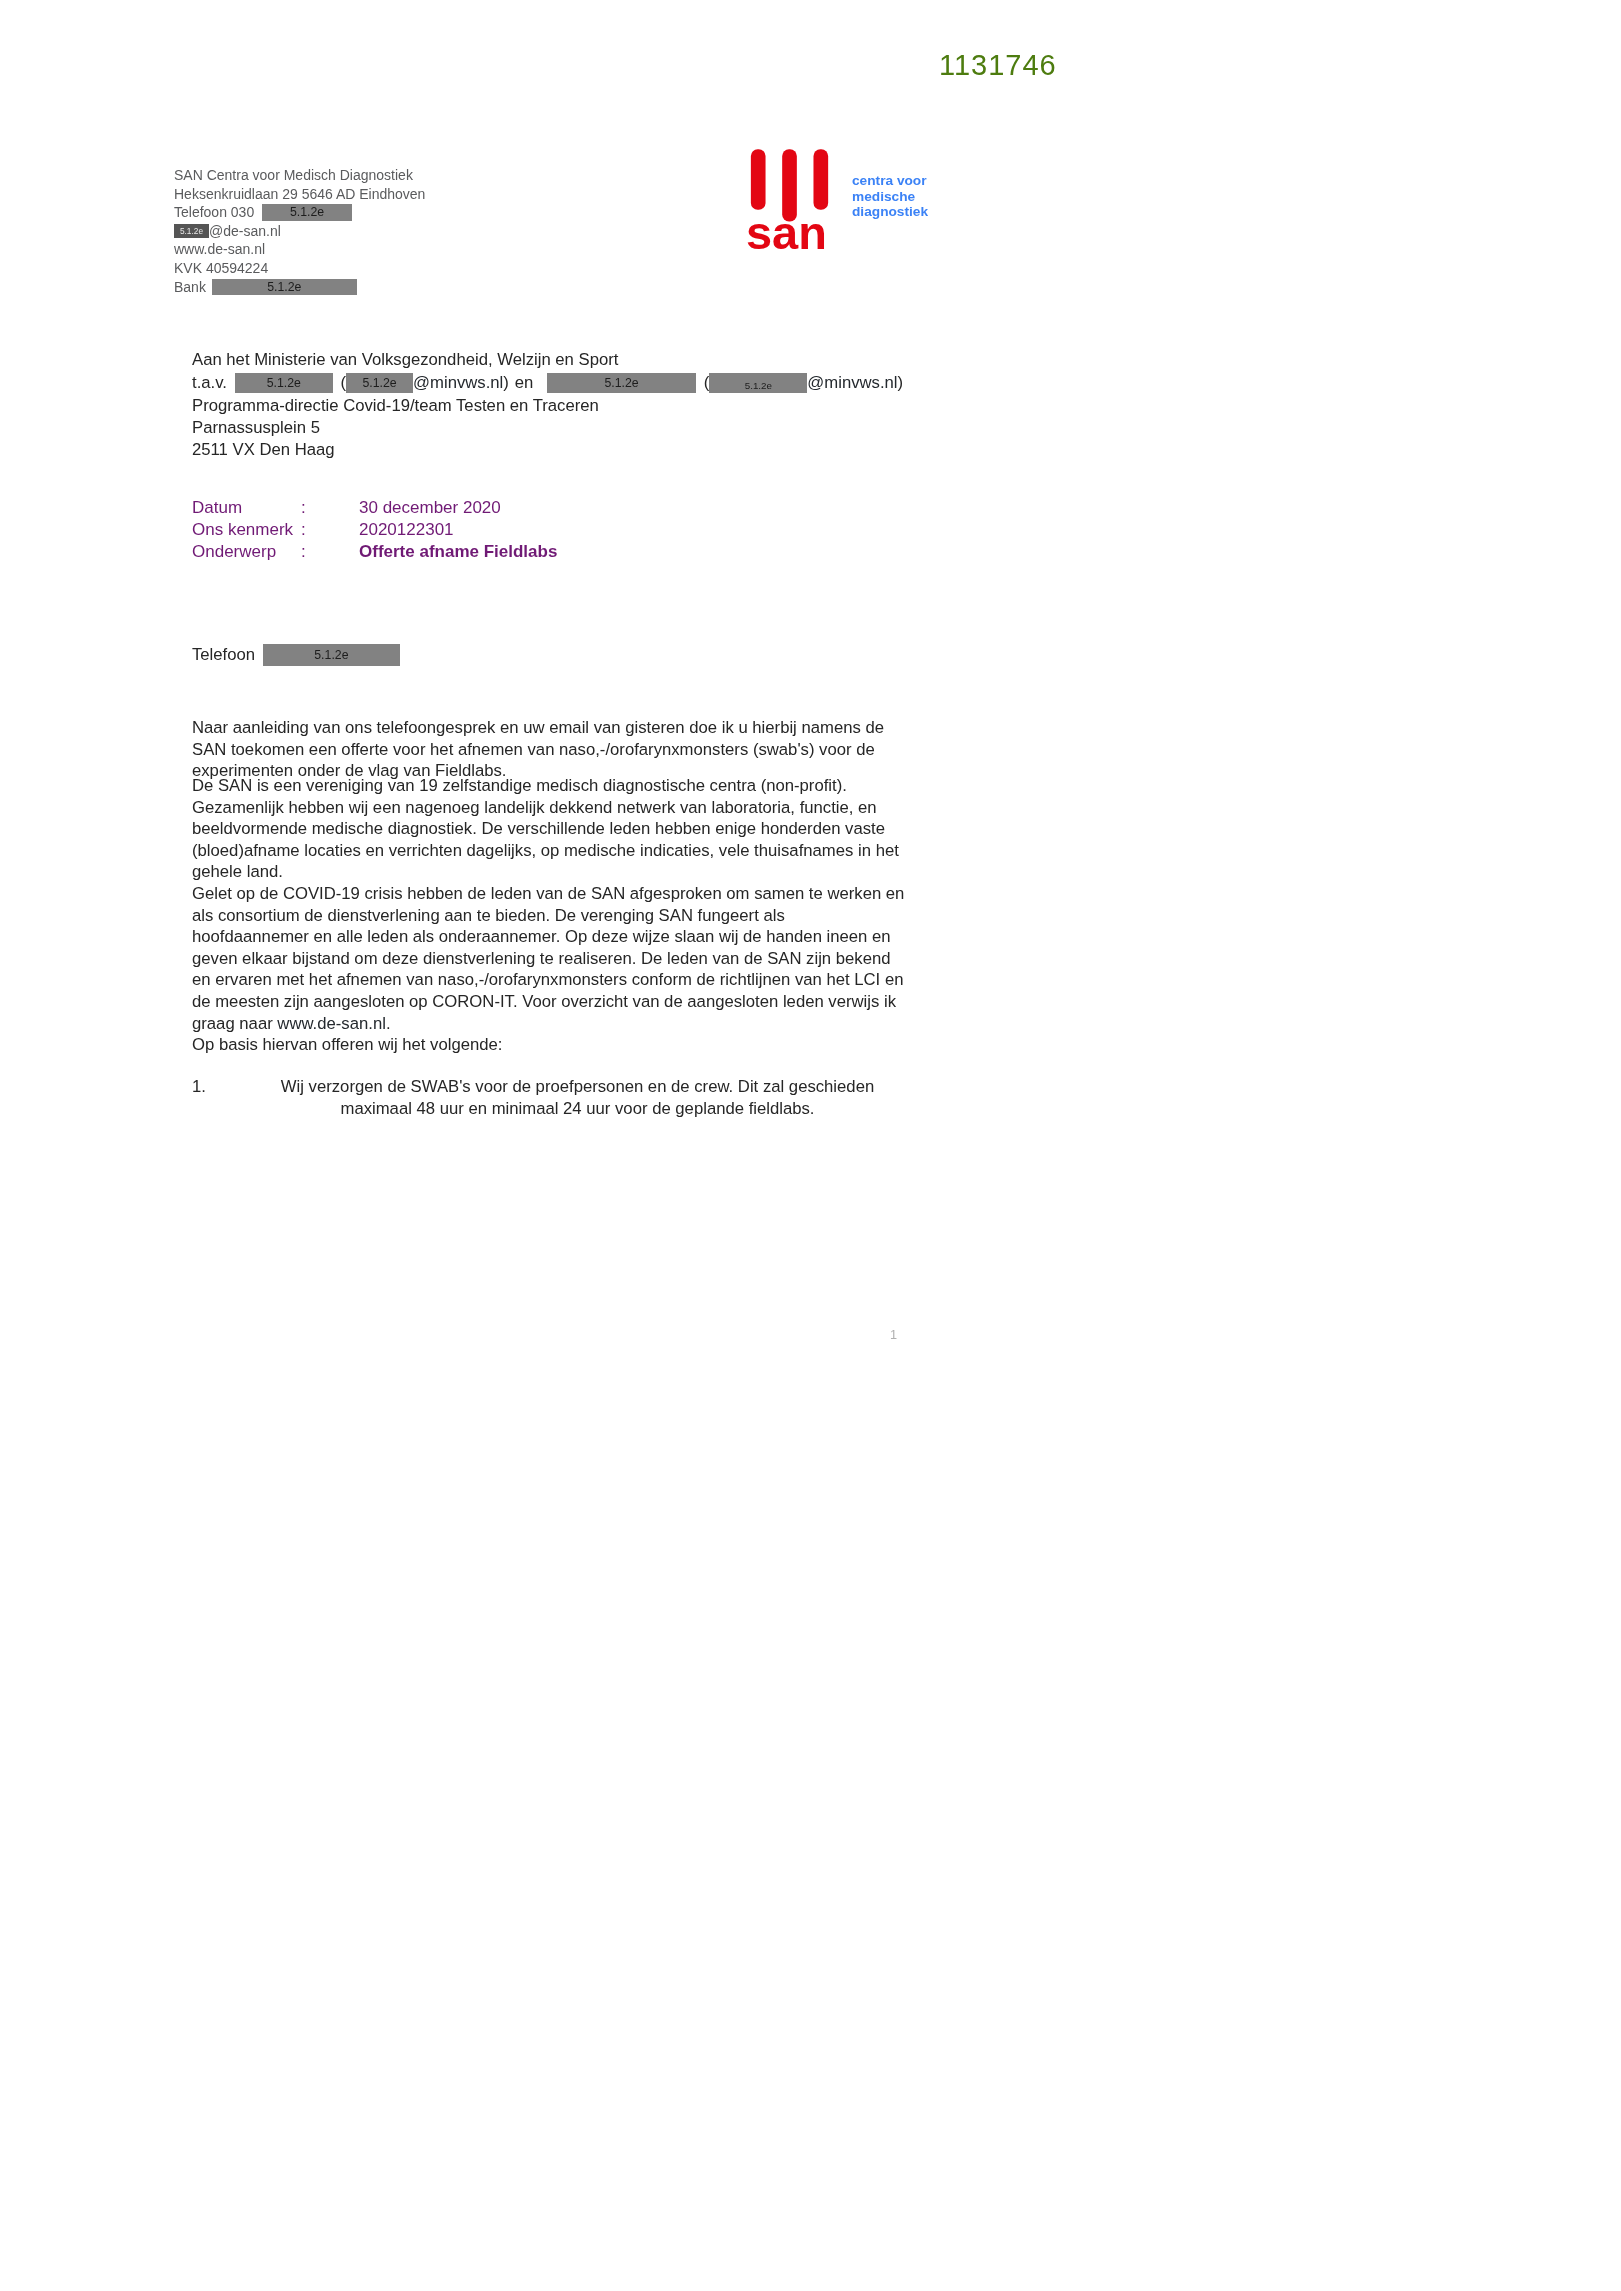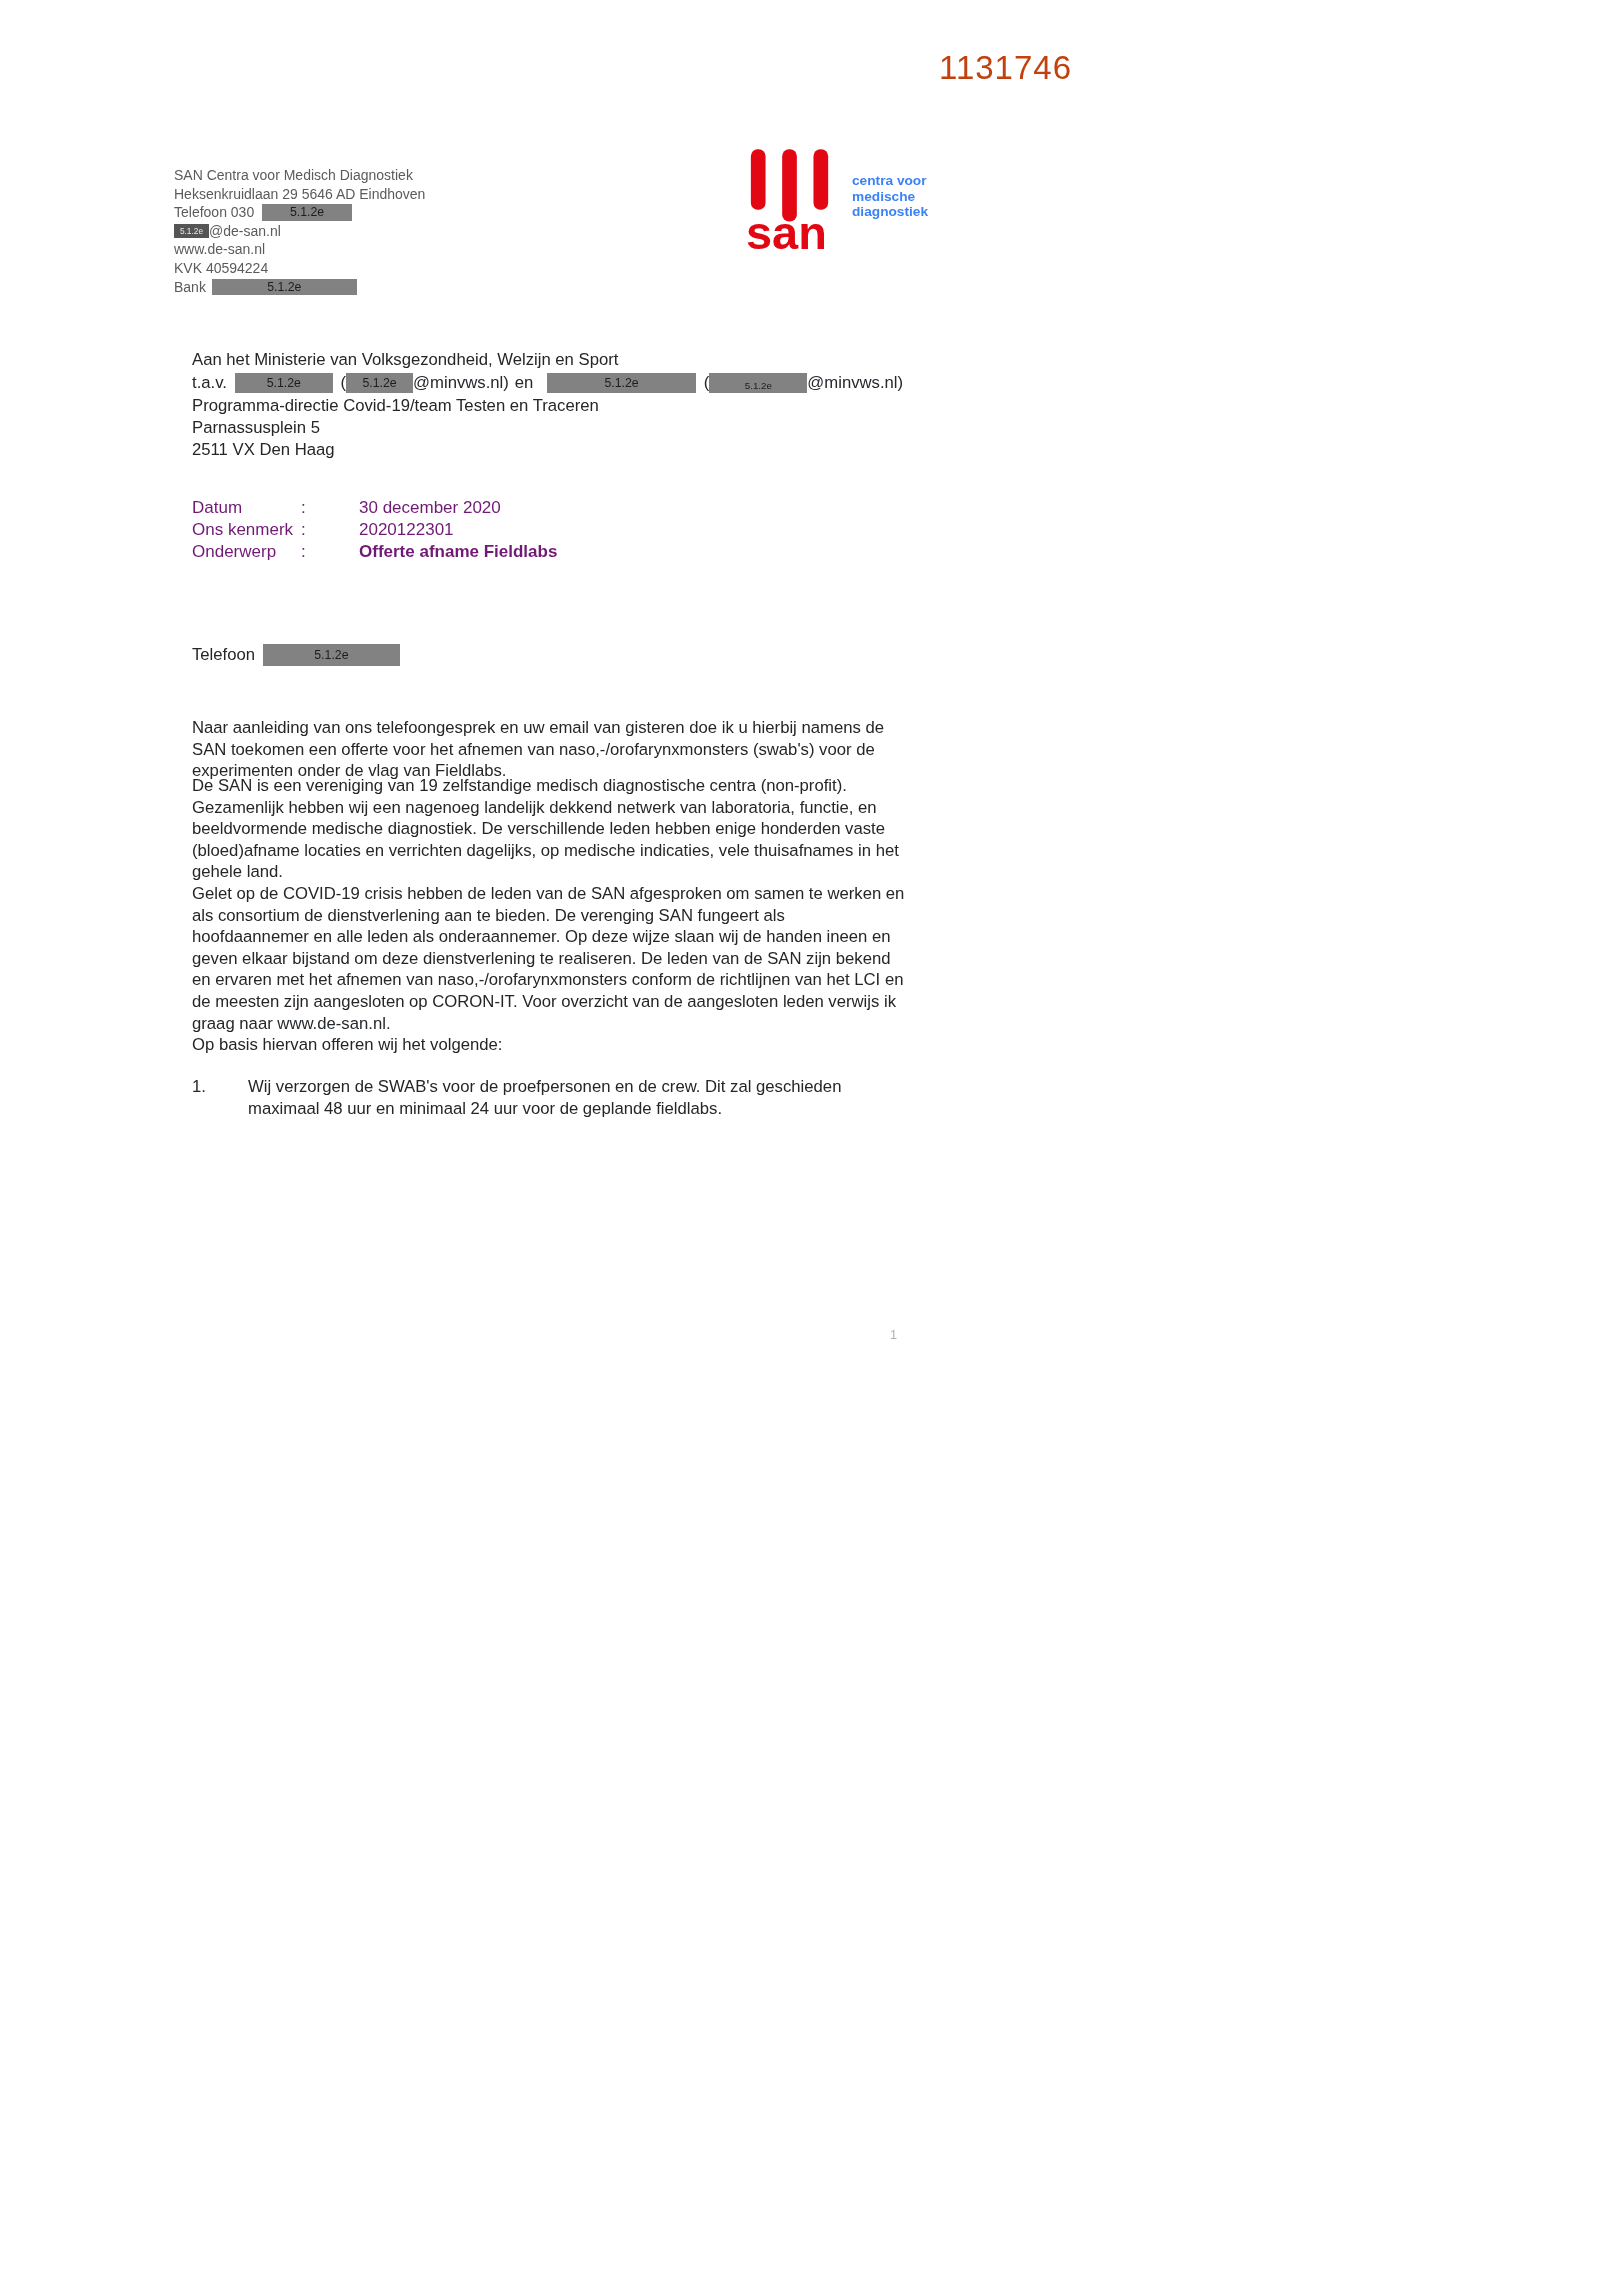--- a/index.html
+++ b/index.html
@@ -1,19 +1,19 @@
 <!DOCTYPE html>
 <html><head>
 <meta charset="utf-8">
 <style>
   html,body{margin:0;padding:0;background:#ffffff;}
   body{font-family:"Liberation Sans", sans-serif;color:#2a2a2a;}
   .page{position:relative;width:1621px;height:2292px;background:#ffffff;overflow:hidden;}
 
-  .doc-number{position:absolute;left:939px;top:49px;font-size:33px;letter-spacing:1px;color:#c2410c;}
+  .doc-number{position:absolute;left:939px;top:49px;font-size:29px;letter-spacing:1px;color:#4d7c0f;}
 
   
   .letterhead{position:absolute;left:174px;top:135px;font-size:14px;line-height:18.6px;color:#5a5b5d;margin-top:31px;}
   .lh-line{white-space:nowrap;display:flex;align-items:center;height:18.6px;}
 
   
   .redact{display:inline-flex;align-items:center;justify-content:center;
           background:#828282;color:#1d1d1d;font-size:12.3px;height:19.6px;
           vertical-align:middle;flex:none;}
   .redact.small-label{font-size:9.8px;align-items:flex-start;padding-top:2px;height:17.6px;}
@@ -48,21 +48,21 @@
               display:flex;align-items:center;height:23.5px;}
 
   
   .para{position:absolute;left:192px;font-size:16.7px;line-height:21.6px;color:#262626;}
   .para1{top:691px;width:712px;margin-top:26px;}
   .para2{top:775px;width:714px;}
   .offer-intro{top:1034px;width:712px;}
   .list-item{position:absolute;left:192px;top:1076px;width:716px;display:flex;
              font-size:16.7px;line-height:21.6px;color:#262626;}
   .list-number{width:56px;flex:none;}
-  .list-text{width:659px;}
+  .list-text{width:659px;text-align:center;}
 
   .page-number{position:absolute;left:890px;top:1328px;font-size:12.7px;color:#b0b0b0;}
 </style>
 </head>
 <body>
 
 <div class="page">
 
   <div class="doc-number">1131746</div>
 

